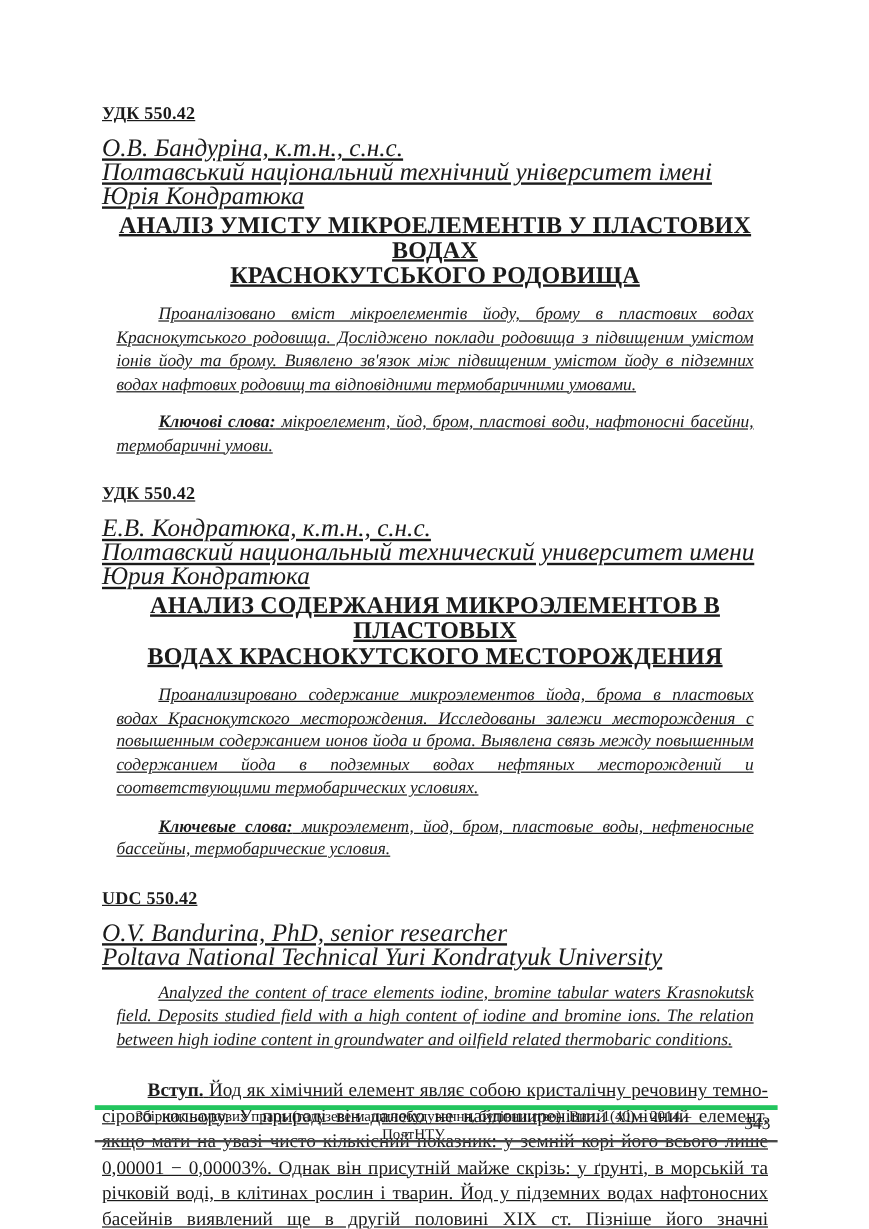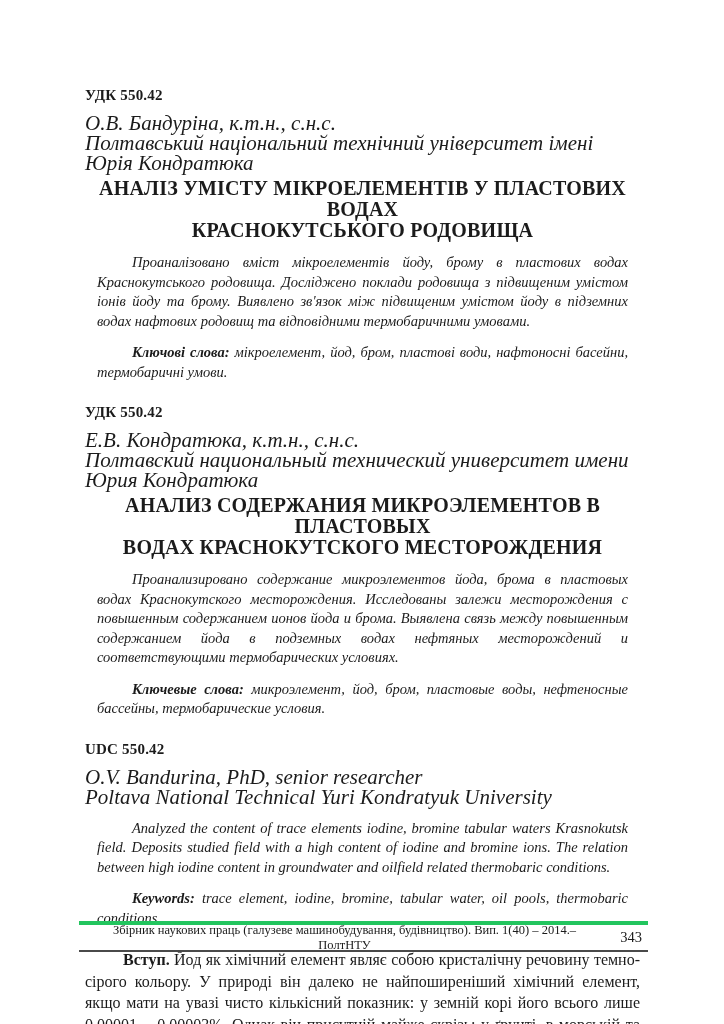--- a/index.html
+++ b/index.html
@@ -10,20 +10,21 @@
     background: #ffffff;
     color: #1b1b1b;
     font-family: "Liberation Serif", "DejaVu Serif", serif;
   }
   .page {
     position: relative;
     width: 724px;
     height: 1024px;
     background: #ffffff;
     overflow: hidden;
+    text-decoration: underline;
   }
   .content {
     padding: 86px 84px 0 85px; 
   }
   .section { margin-bottom: 21px; }
   .udc {
     font-weight: bold;
     font-size: 15px;
     line-height: 18px;
     margin-bottom: 9px;
@@ -119,21 +120,20 @@
         <p><span class="kw-label">Ключевые слова:</span> <span>микроэлемент, йод, бром, пластовые воды, нефтеносные бассейны, термобарические условия.</span></p>
       </div>
     </div>
 
     <div class="section">
       <div class="udc">UDC 550.42</div>
       <div class="byline">O.V. Bandurina, PhD, senior researcher</div>
       <div class="byline">Poltava National Technical Yuri Kondratyuk University</div>
       <div class="abstract">
         <p>Analyzed the content of trace elements iodine, bromine tabular waters Krasnokutsk field. Deposits studied field with a high content of iodine and bromine ions. The relation between high iodine content in groundwater and oilfield related thermobaric conditions.</p>
-        <p><span class="kw-label">Keywords:</span> <span>trace element, iodine, bromine, tabular water, oil pools, thermobaric conditions.</span></p>
       </div>
     </div>
 
     <div class="intro">
       <p><span class="intro-heading">Вступ.</span> <span>Йод як хімічний елемент являє собою кристалічну речовину темно-сірого кольору. У природі він далеко не найпоширеніший хімічний елемент, якщо мати на увазі чисто кількісний показник: у земній корі його всього лише 0,00001 − 0,00003%. Однак він присутній майже скрізь: у ґрунті, в морській та річковій воді, в клітинах рослин і тварин. Йод у підземних водах нафтоносних басейнів виявлений ще в другій половині XIX ст. Пізніше його значні концентрації знайдено у підземних водах</span></p>
     </div>
 
   </div>
 
   <div class="footer">

